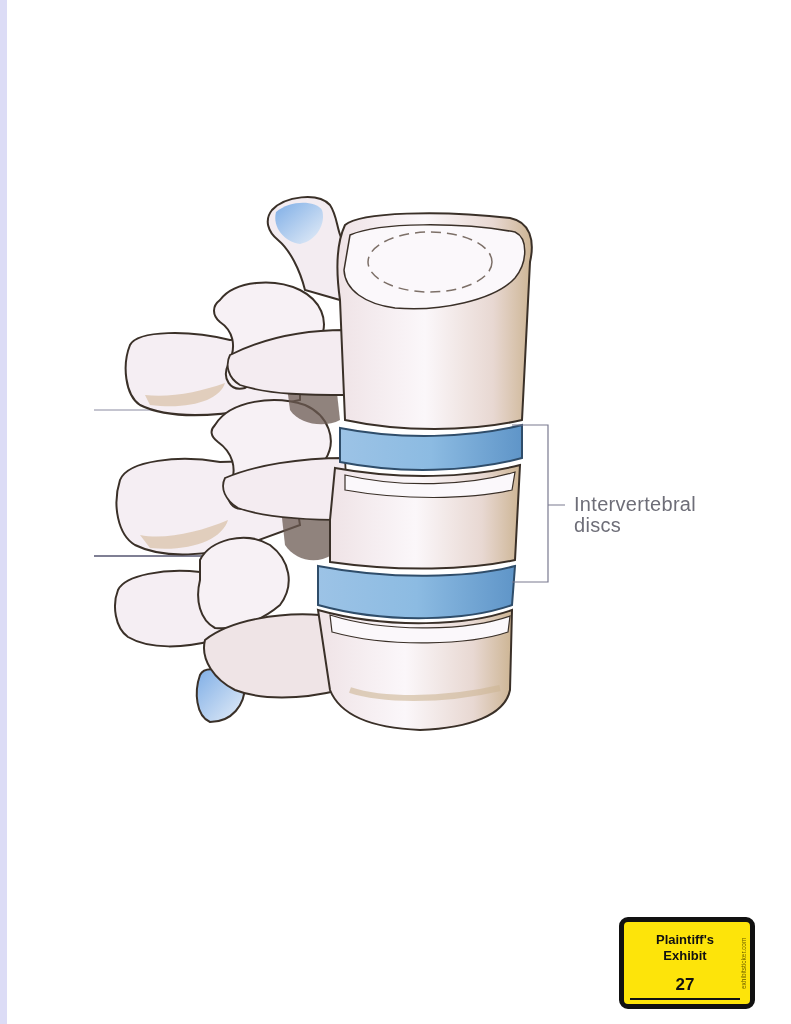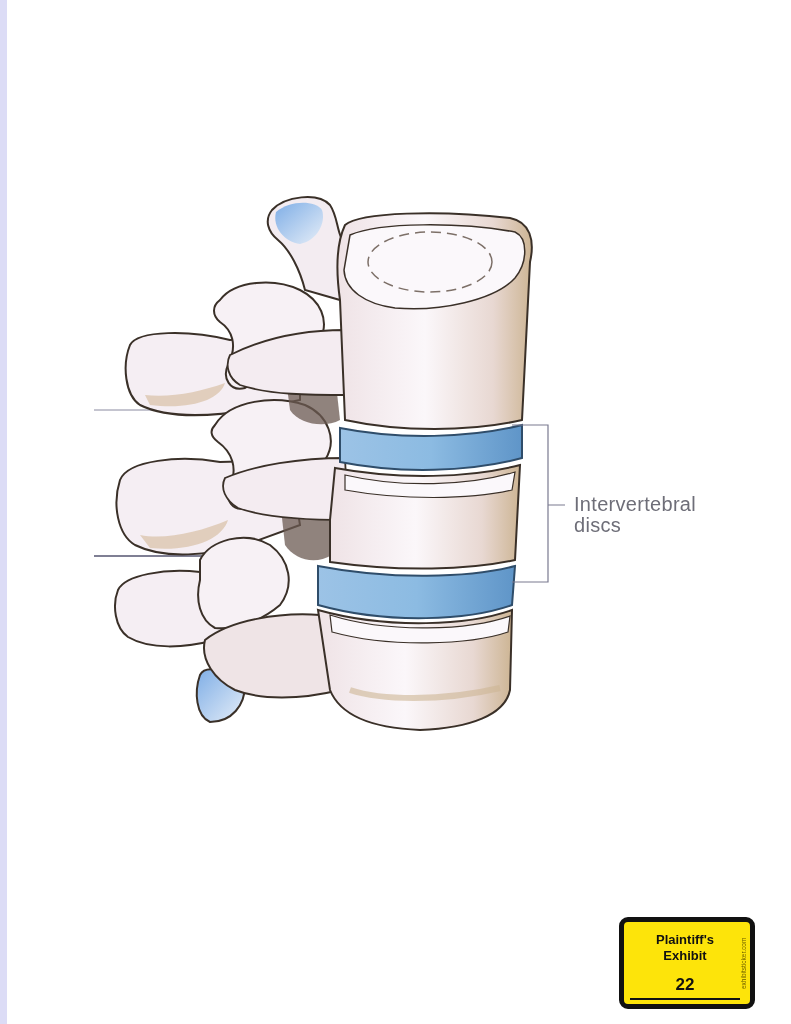--- a/index.html
+++ b/index.html
@@ -113,16 +113,16 @@
 <div class="label">
   <div>Intervertebral</div>
   <div>discs</div>
 </div>
 
 <div class="sticker">
   <div class="sticker-title">
     <div>Plaintiff's</div>
     <div>Exhibit</div>
   </div>
-  <div class="sticker-number">22</div>
+  <div class="sticker-number">27</div>
   <div class="sticker-rule"></div>
   <div class="sticker-vertical">exhibitsticker.com</div>
 </div>
 
 </body></html>

